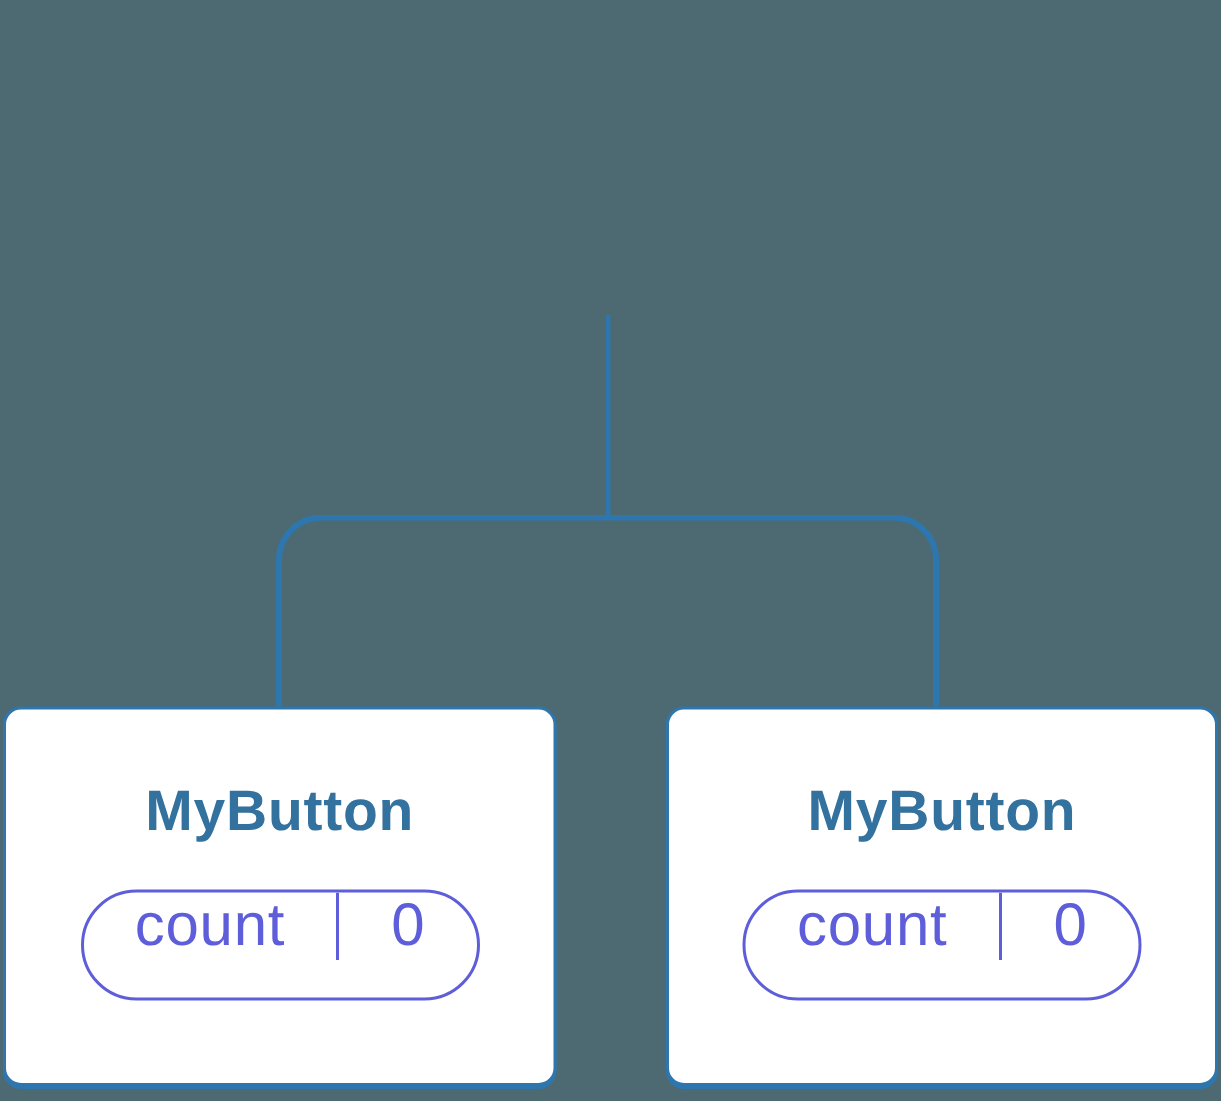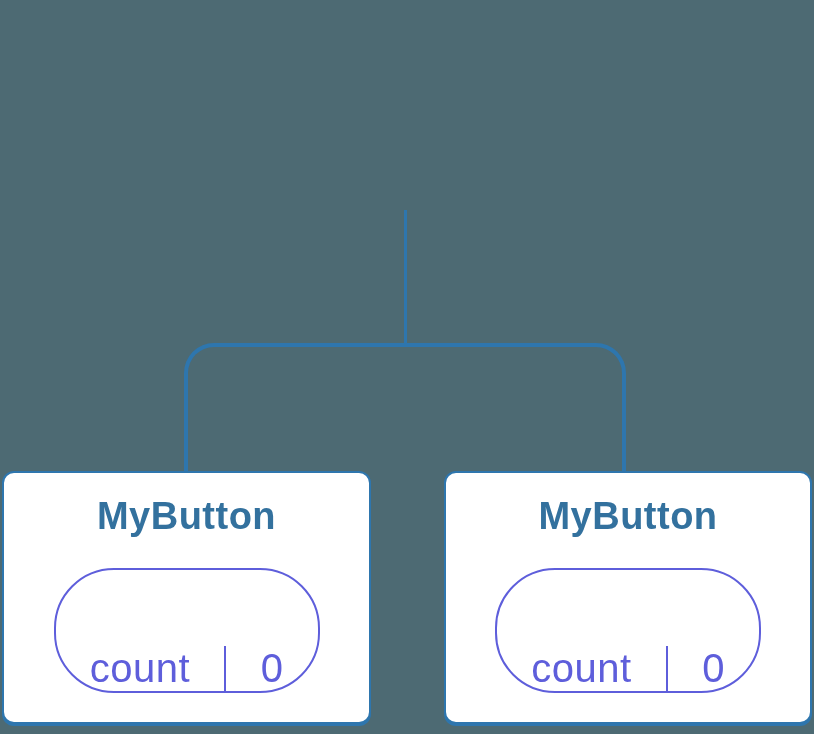--- a/index.html
+++ b/index.html
@@ -64,22 +64,22 @@
     position: absolute;
     left: 184px; top: 343px;
     width: 442px; height: 128px;
     border: 4px solid var(--connector-blue);
     border-bottom: none;
     border-radius: 30px 30px 0 0;
   }
   
   .state-pill {
     display: flex;
-    align-items: flex-end;
-    width: 266px; height: 125px;
+    align-items: flex-start;
+    width: 266px; height: 74px;
     border: 2px solid var(--state-purple);
     border-radius: 60px;
     background: var(--node-fill);
     color: var(--state-purple);
     font-size: 40px;
     overflow: hidden;
   }
   .state-key {
     flex: 0 0 64.5%;
     display: flex;

